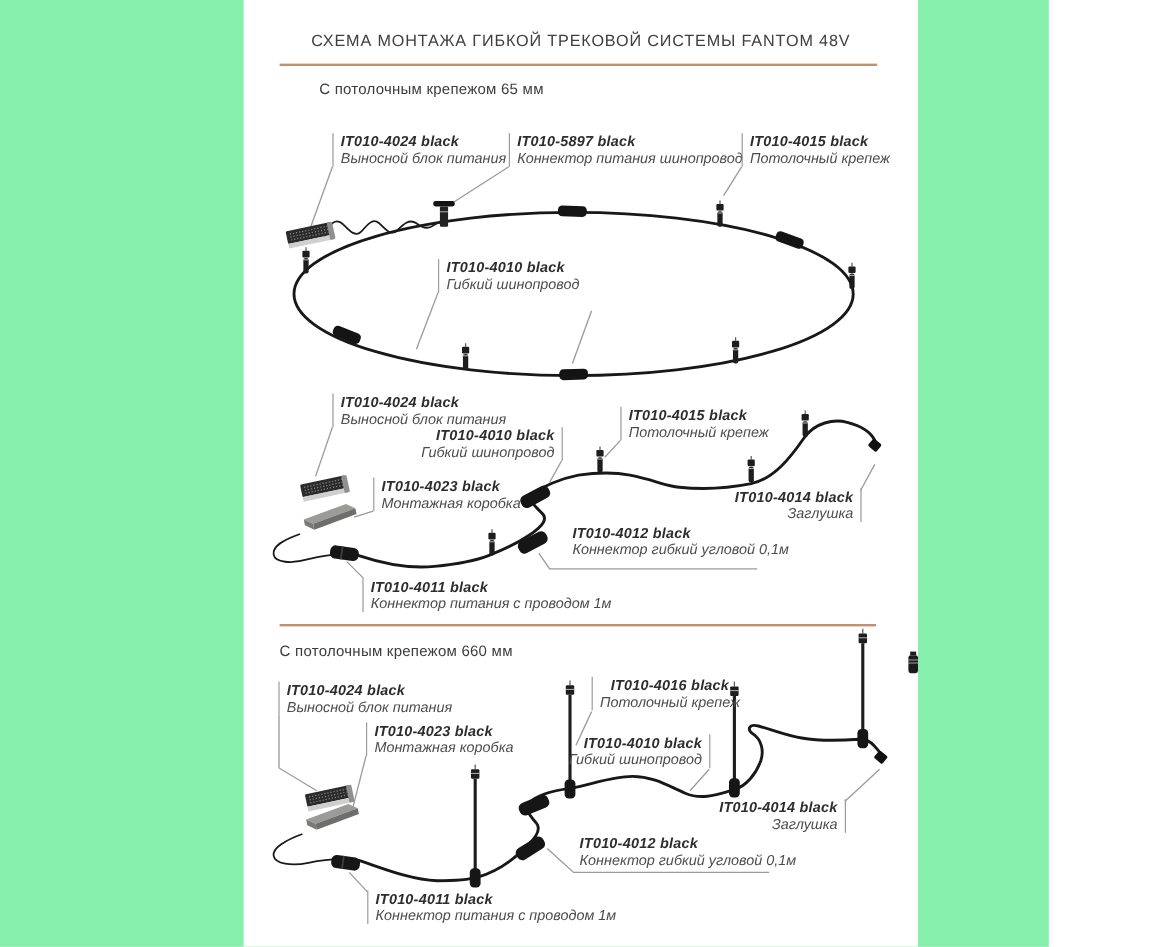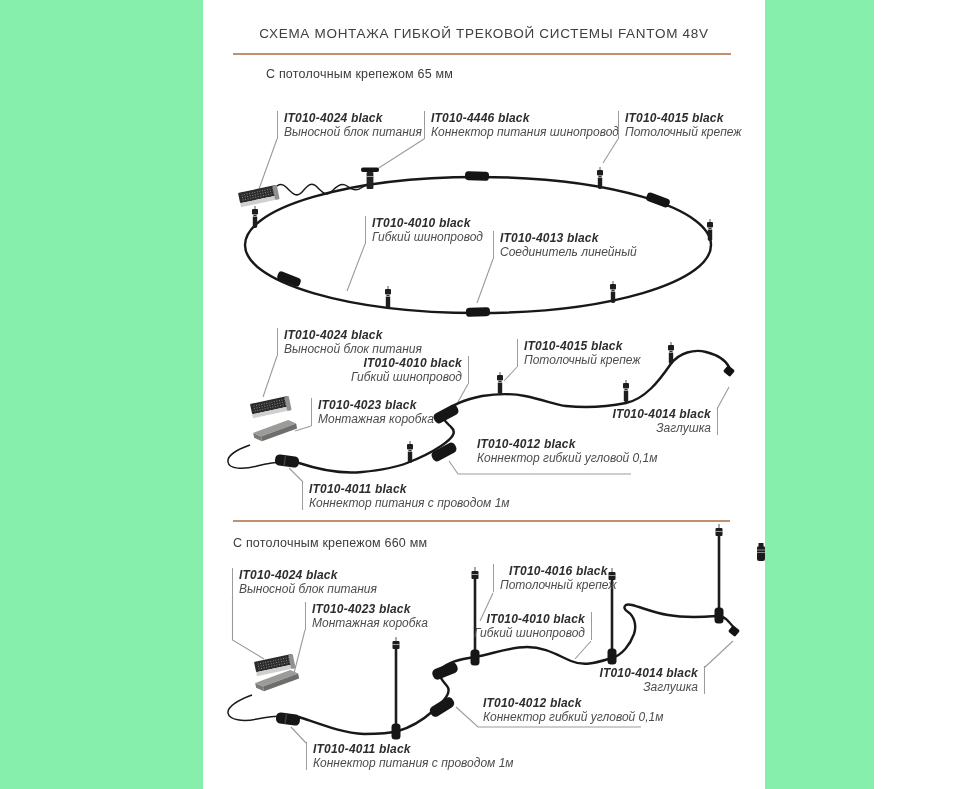--- a/index.html
+++ b/index.html
@@ -267,35 +267,31 @@
   <div class="rule rule1"></div>
   <div class="heading h1">С потолочным крепежом 65 мм</div>
   <div class="rule rule2"></div>
   <div class="heading h2">С потолочным крепежом 660 мм</div>
 
   <div class="lbl bl" style="left:277px;top:111px;">
     <div class="code">IT010-4024 black</div>
     <div class="desc">Выносной блок питания</div>
   </div>
   <div class="lbl bl" style="left:424px;top:111px;">
-    <div class="code">IT010-4446 black</div>
+    <div class="code">IT010-5897 black</div>
     <div class="desc">Коннектор питания шинопровод</div>
   </div>
   <div class="lbl bl" style="left:618px;top:111px;">
     <div class="code">IT010-4015 black</div>
     <div class="desc">Потолочный крепеж</div>
   </div>
   <div class="lbl bl" style="left:365px;top:216px;">
     <div class="code">IT010-4010 black</div>
     <div class="desc">Гибкий шинопровод</div>
   </div>
-  <div class="lbl bl" style="left:493px;top:231px;">
-    <div class="code">IT010-4013 black</div>
-    <div class="desc">Соединитель линейный</div>
-  </div>
 
   <div class="lbl bl" style="left:277px;top:328px;">
     <div class="code">IT010-4024 black</div>
     <div class="desc">Выносной блок питания</div>
   </div>
   <div class="lbl br" style="left:340px;top:356px;width:122px;">
     <div class="code">IT010-4010 black</div>
     <div class="desc">Гибкий шинопровод</div>
   </div>
   <div class="lbl bl" style="left:517px;top:339px;">

